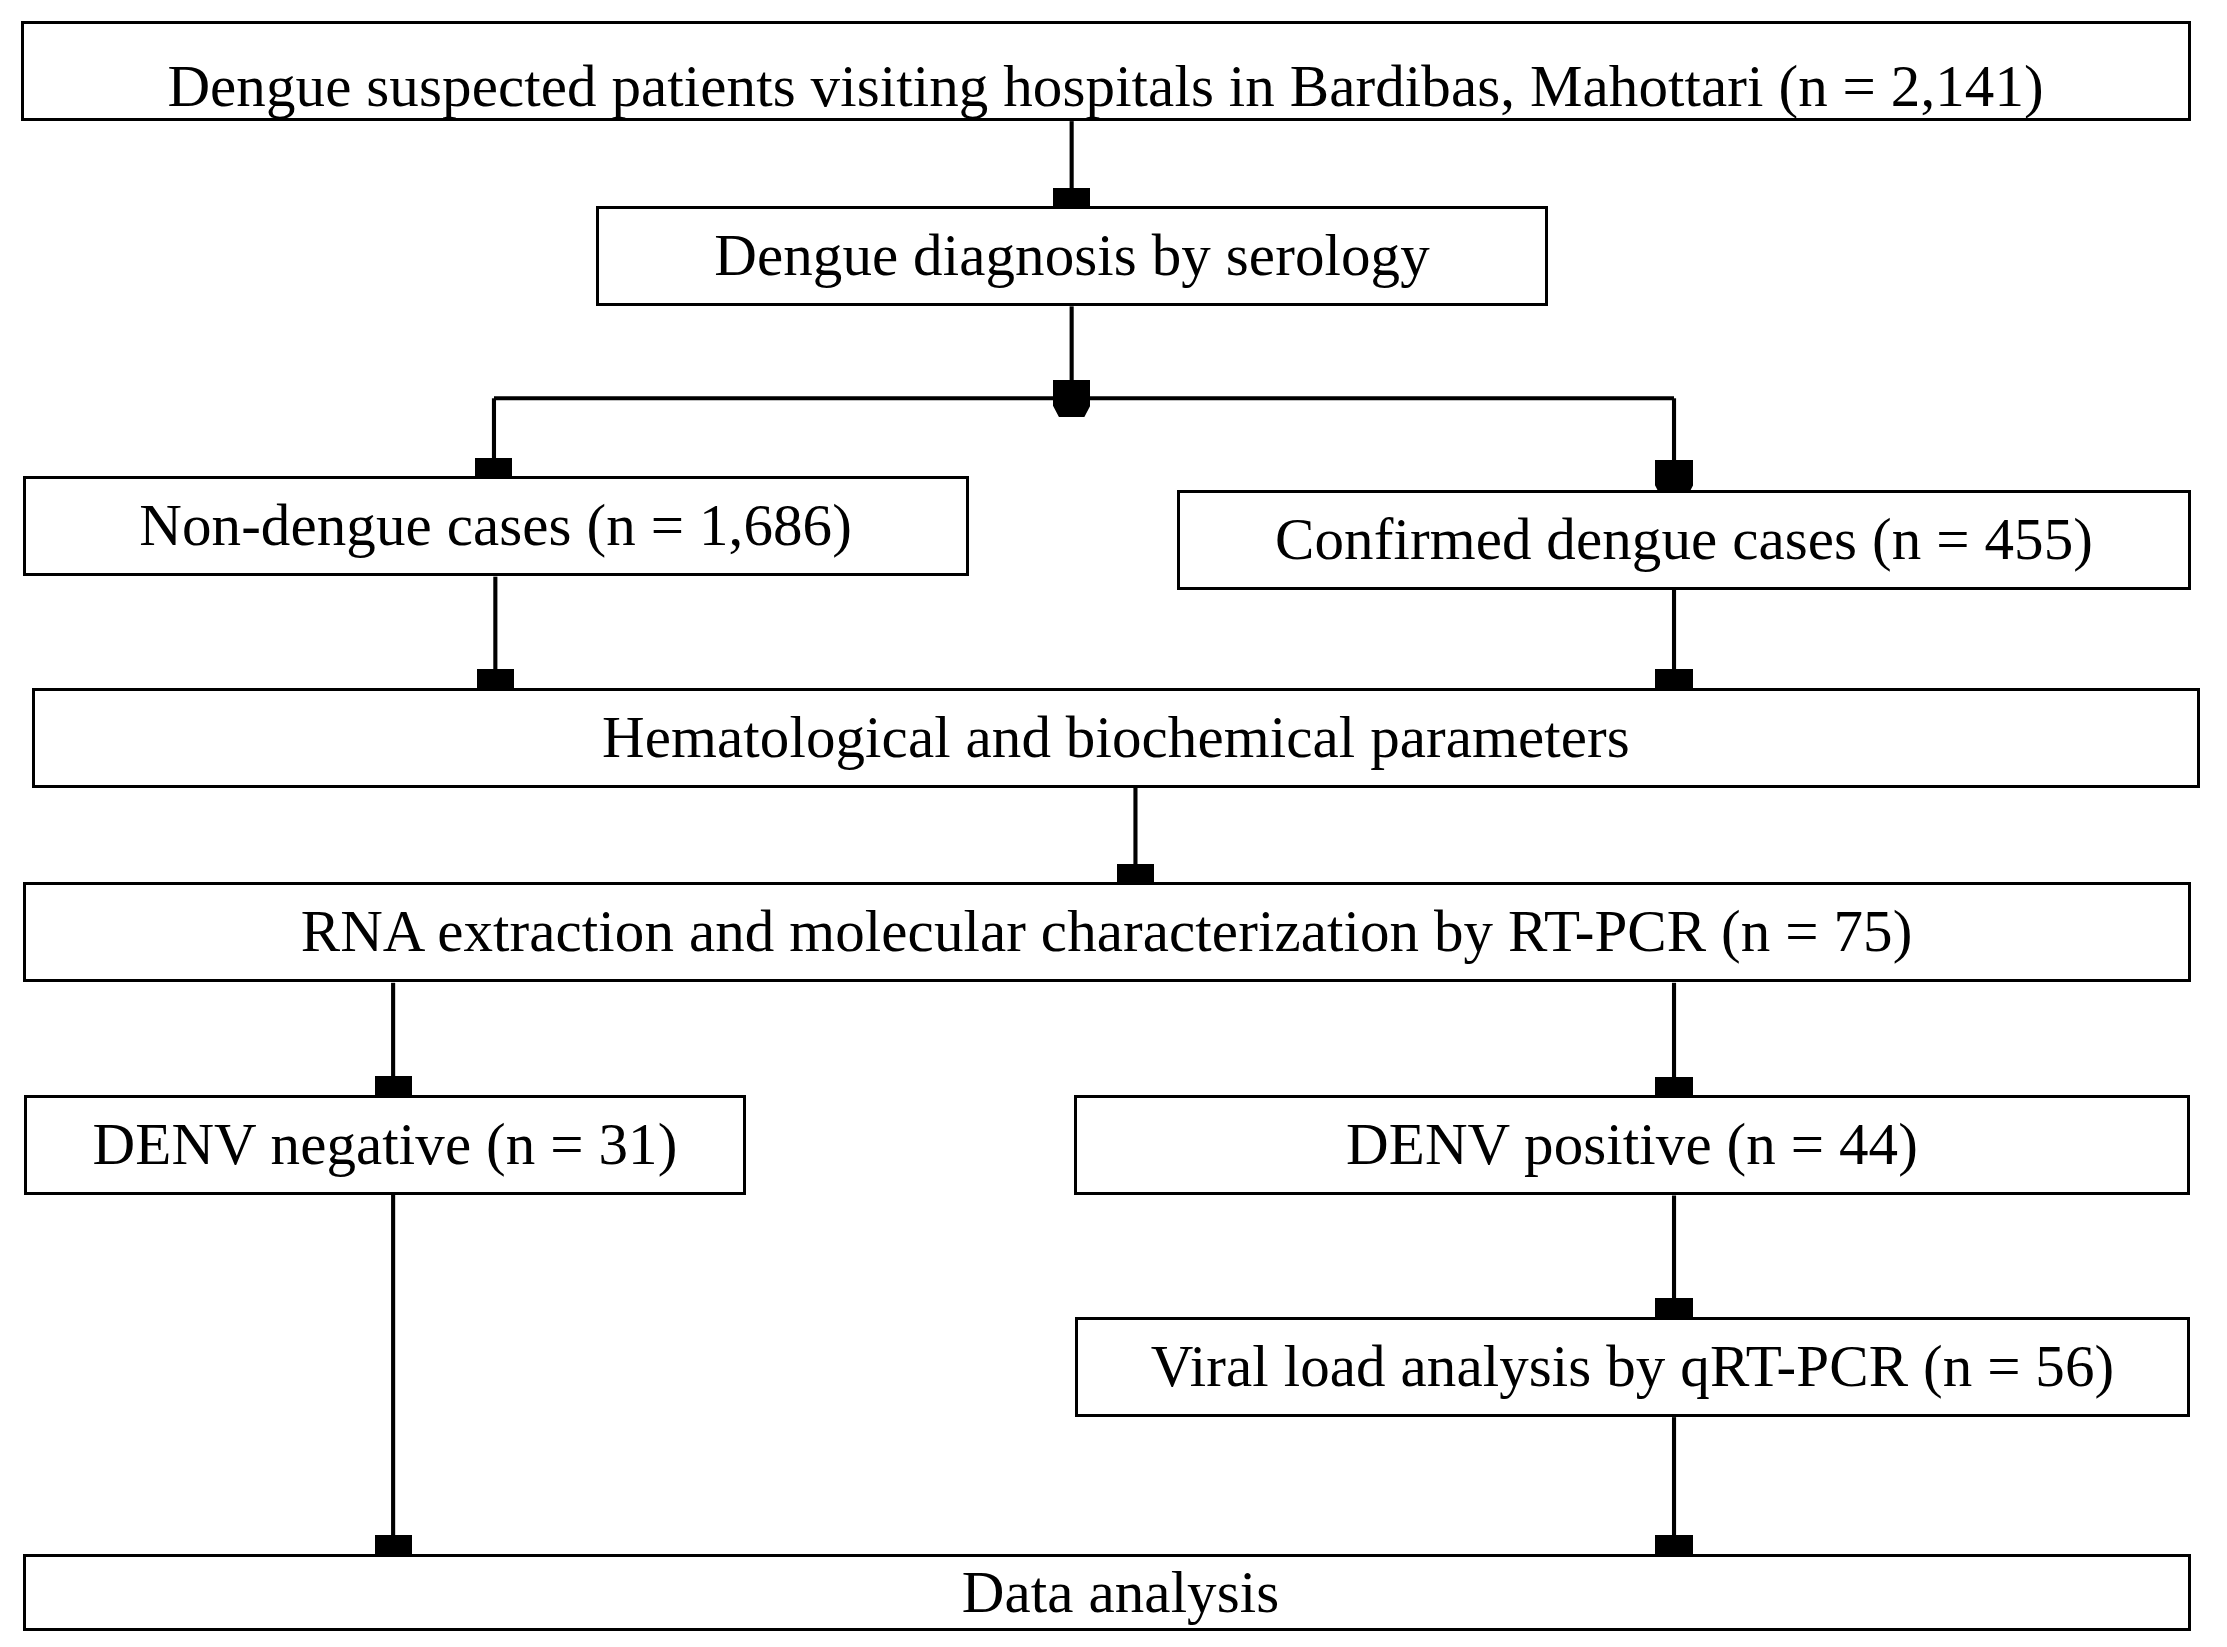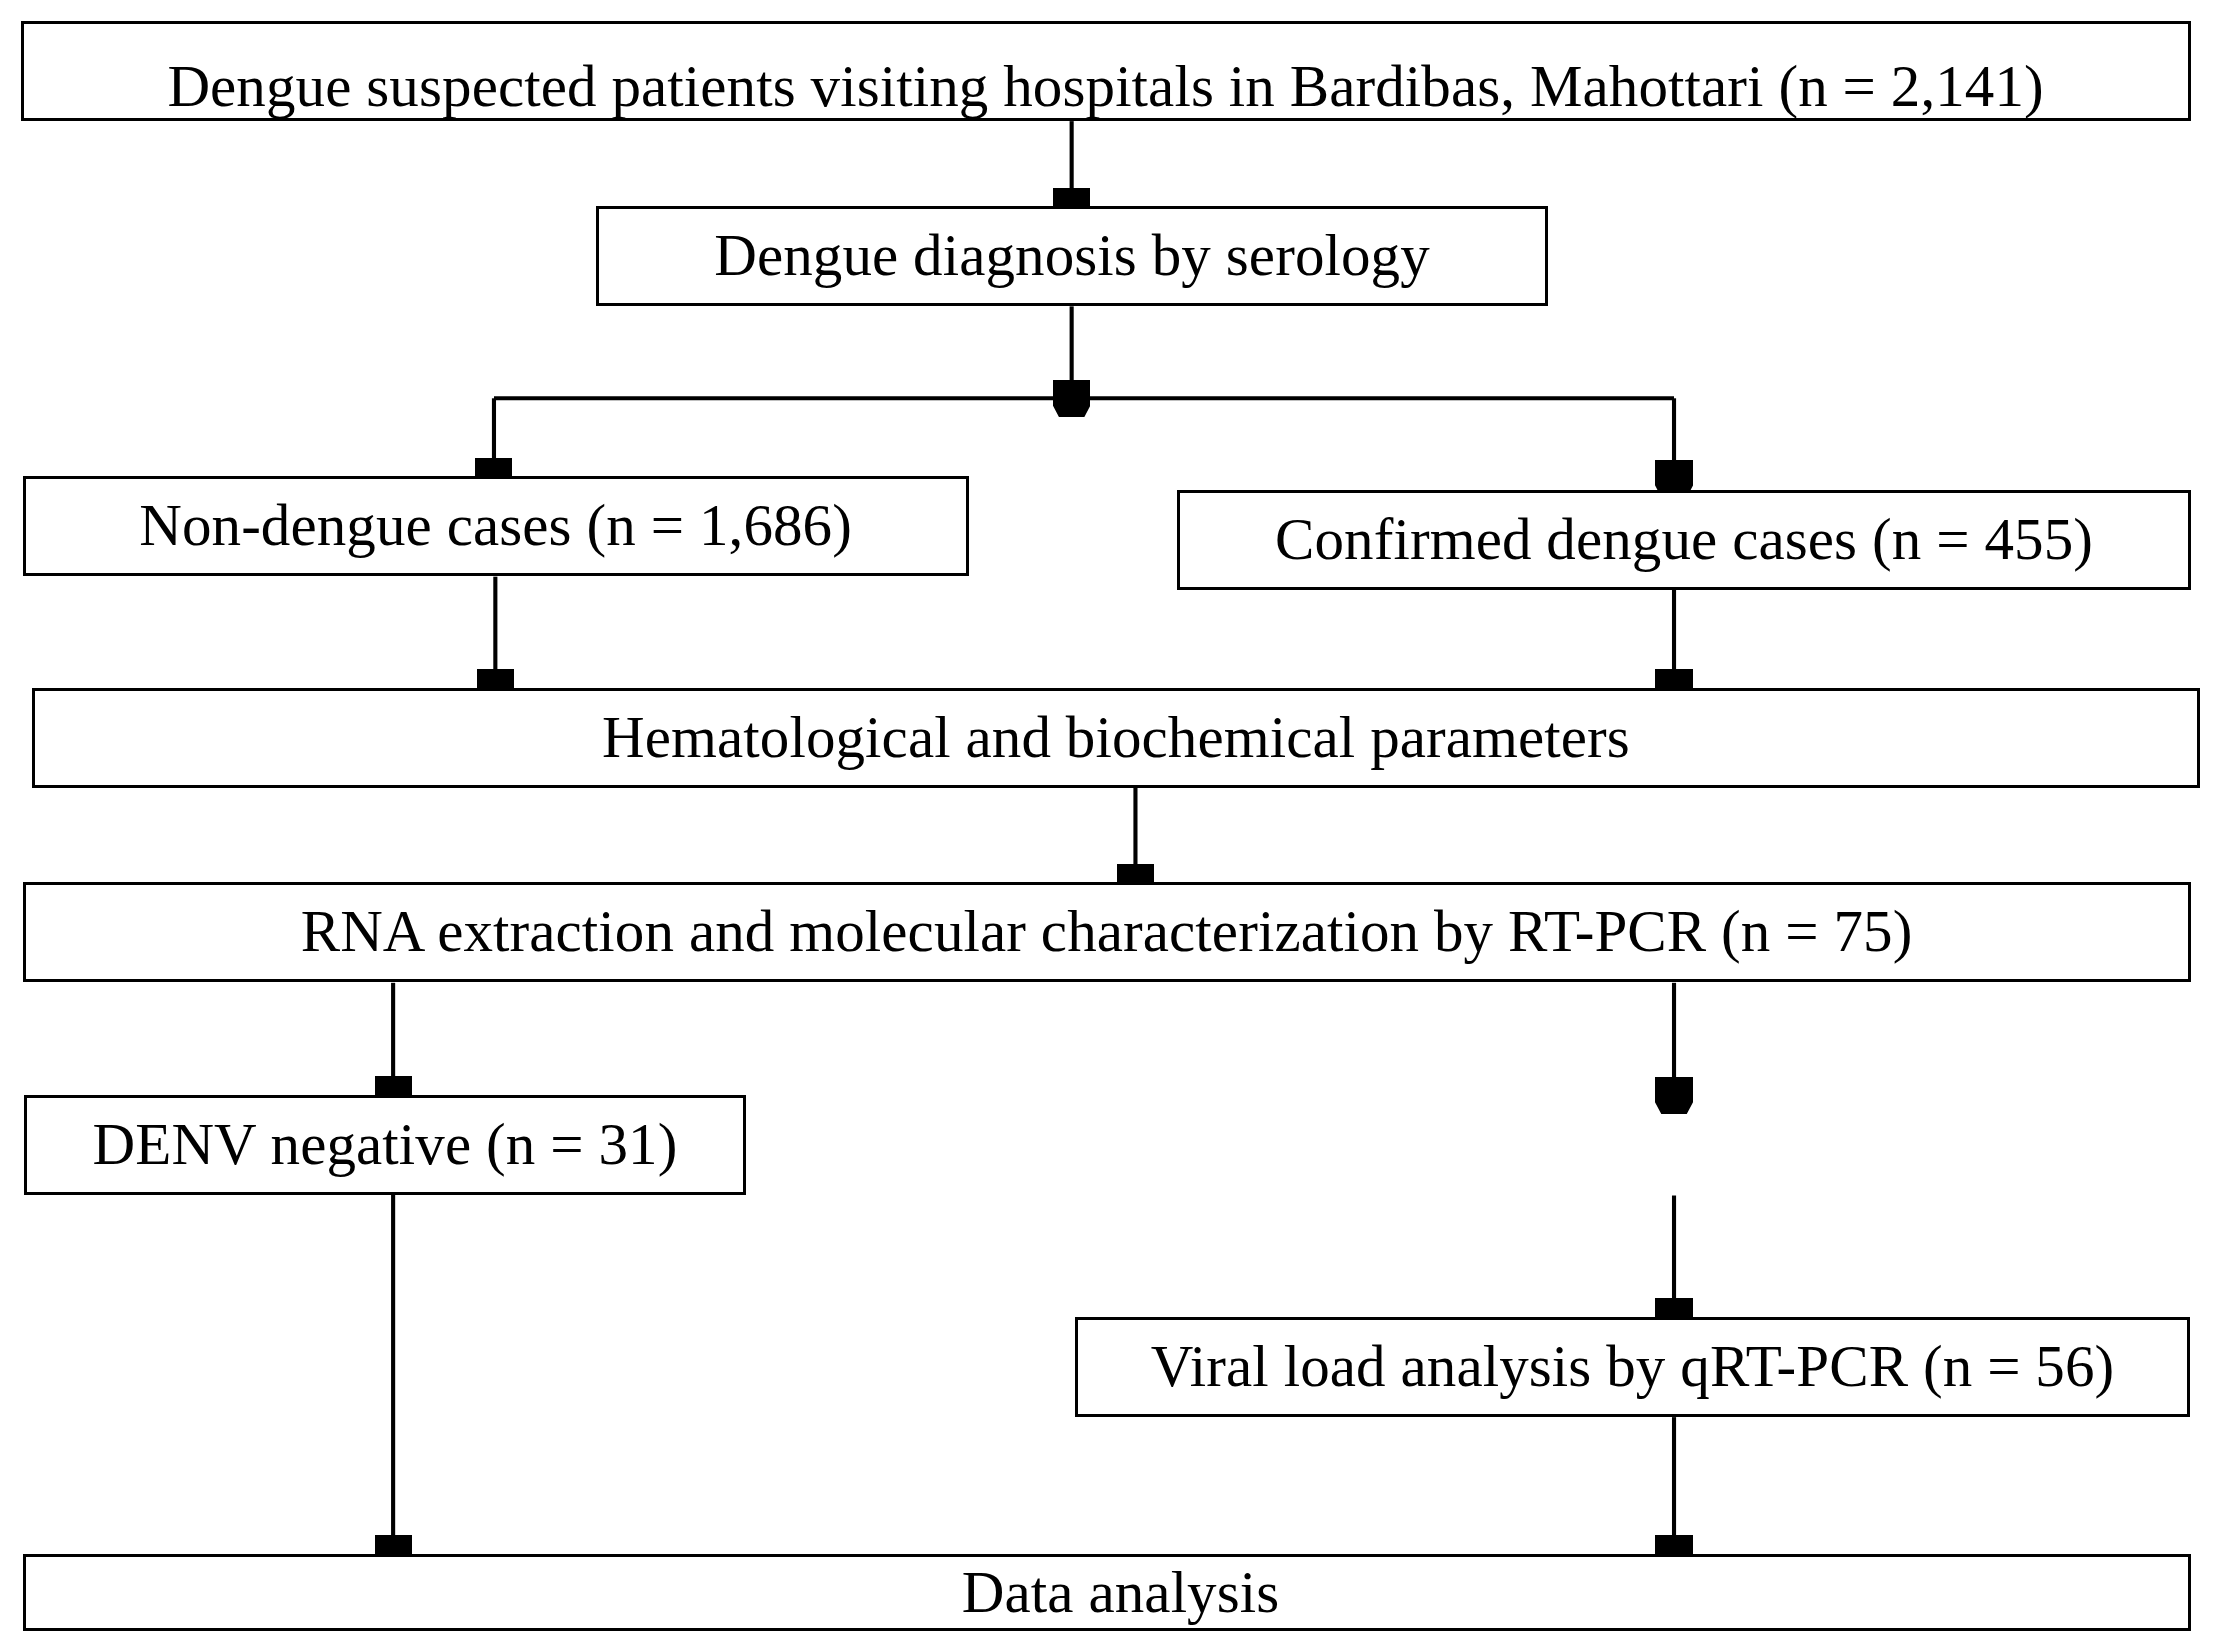--- a/index.html
+++ b/index.html
@@ -106,20 +106,23 @@
   </div>
 
   <div class="node-box" style="left:22.6px; top:882px; width:2168px; height:100px;">
     <span class="node-label">RNA extraction and molecular characterization by RT-PCR (n = 75)</span>
   </div>
 
   <div class="node-box" style="left:24px; top:1095px; width:722px; height:100px;">
     <span class="node-label">DENV negative (n = 31)</span>
   </div>
 
+  <div class="node-box" style="left:1074px; top:1095px; width:1116px; height:100px;">
+    <span class="node-label">DENV positive (n = 44)</span>
+  </div>
 
   <div class="node-box" style="left:1075px; top:1317px; width:1115px; height:100px;">
     <span class="node-label">Viral load analysis by qRT-PCR (n = 56)</span>
   </div>
 
   <div class="node-box" style="left:22.6px; top:1554px; width:2168px; height:77px;padding-left:28px;">
     <span class="node-label">Data analysis</span>
   </div>
 
 </div>

